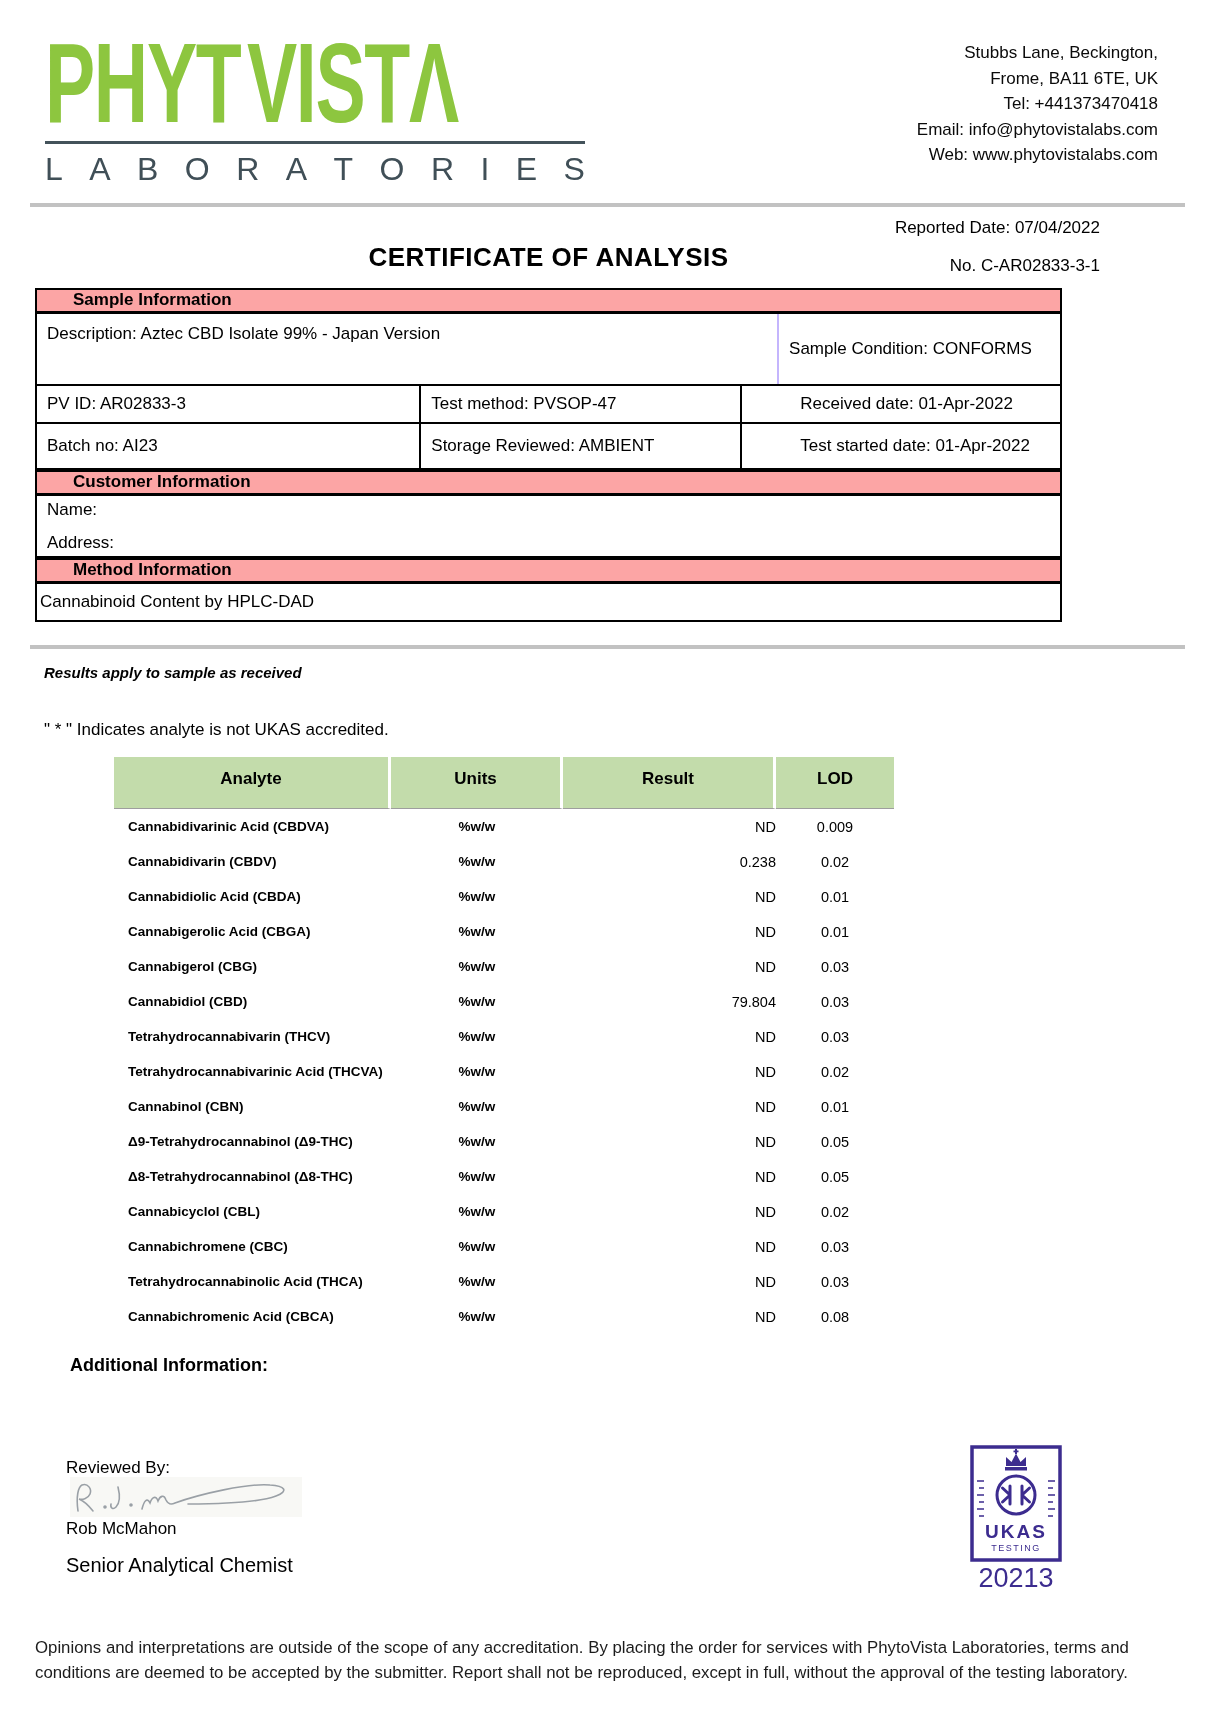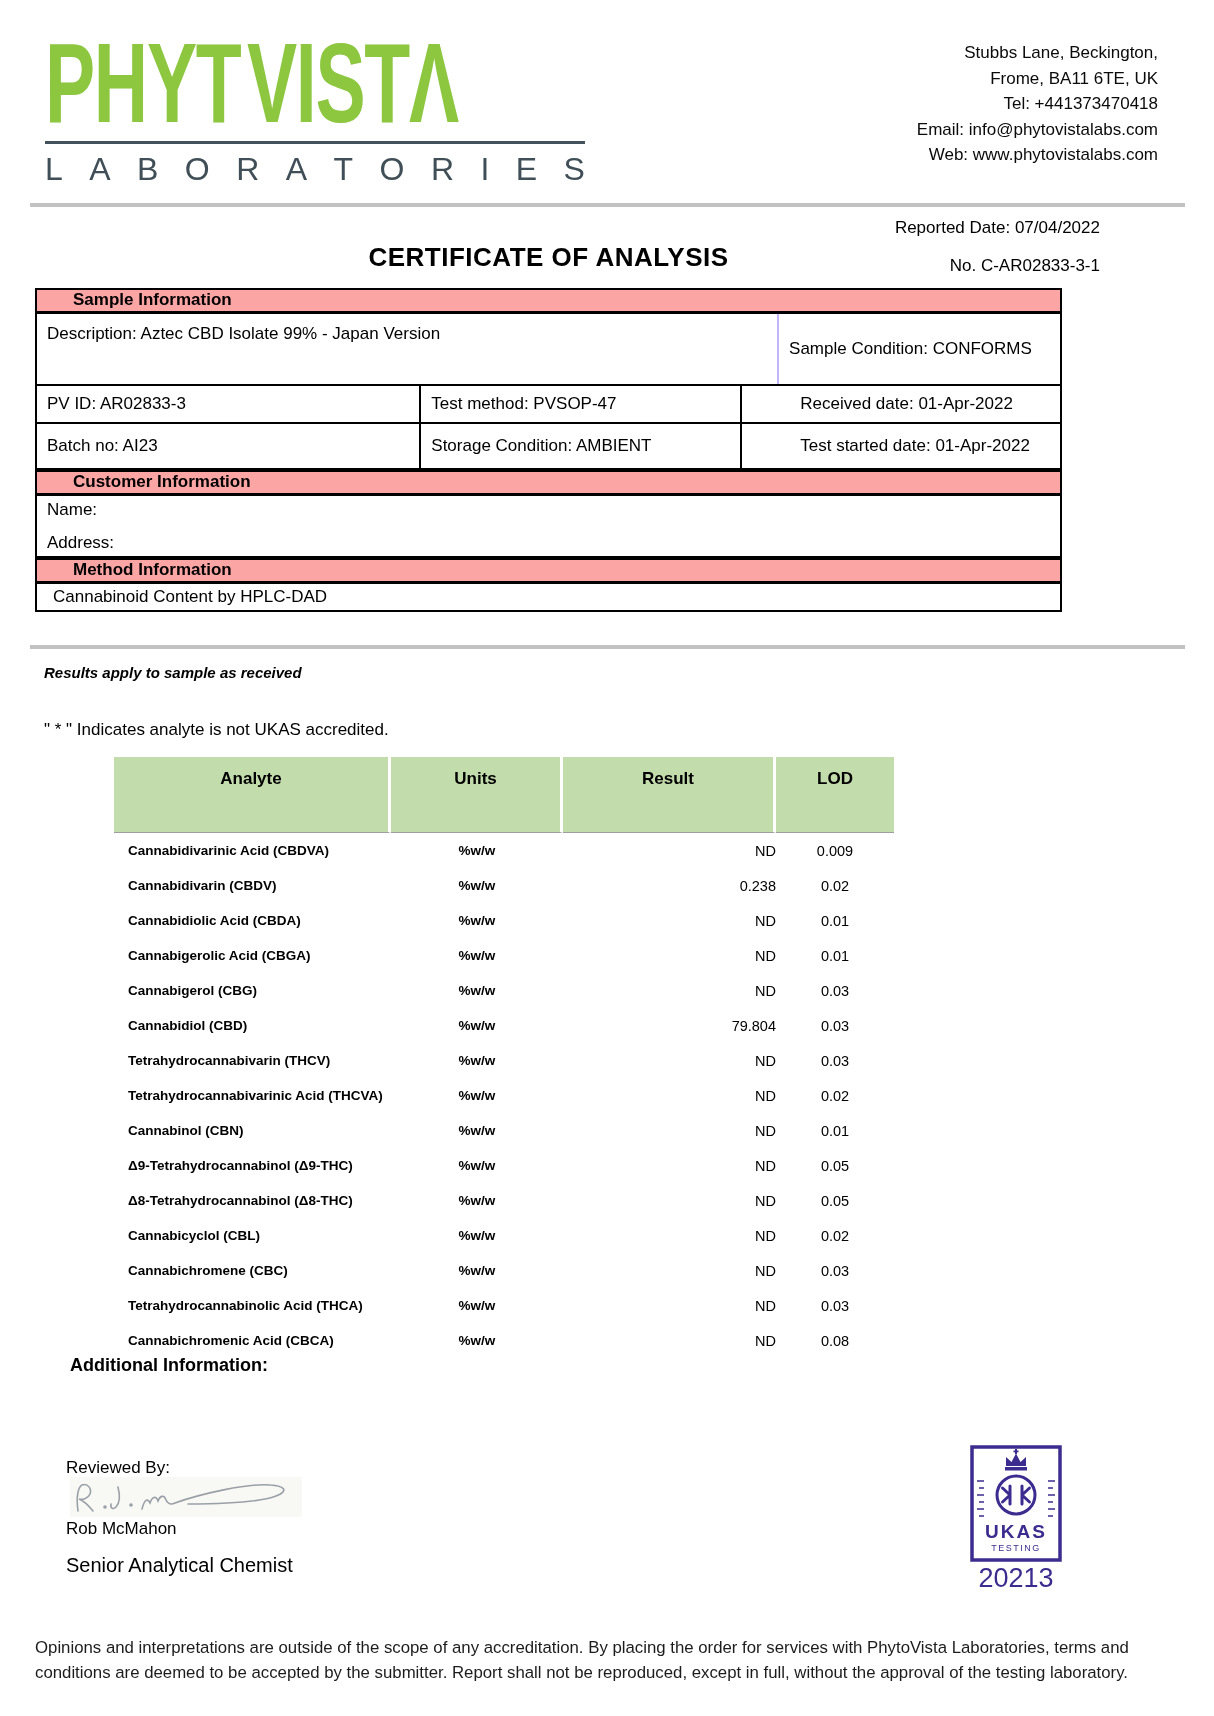--- a/index.html
+++ b/index.html
@@ -33,28 +33,28 @@
   .cell { padding:10px 10px; }
   .desc-cell { width:743px; }
   .cond-cell { width:284px; border-left:2px solid #c4b5fd; display:flex; align-items:center; }
   .r3 { height:38px; }
   .r3b { height:46px; }
   .c1 { width:405px; display:flex; align-items:center; border-right:2px solid #000; }
   .c2 { width:338px; display:flex; align-items:center; border-right:2px solid #000; }
   .c3 { width:284px; display:flex; align-items:center;margin-left:48px; }
   .cust-box { height:62px; border:2px solid #000; border-top:none; padding:4px 10px; }
   .cust-box .line2 { margin-top:13px; }
-  .method-box { height:28px; border:2px solid #000; border-top:none; padding:0 16px; display:flex; align-items:center; }
+  .method-box { height:38px; border:2px solid #000; border-top:none; padding:0 3px; display:flex; align-items:center; }
 
   .results-note { position:absolute; left:44px; top:664px; font-size:15px; font-weight:bold; font-style:italic; }
   .ukas-note { position:absolute; left:44px; top:720px; font-size:17px; }
 
   
   .results-table { position:absolute; left:114px; top:757px; width:780px; }
-  .thead { display:flex; height:76px; }
+  .thead { display:flex; height:52px; }
   .th { background:#c3dcab; font-weight:bold; font-size:17px; text-align:center; padding-top:12px; border-right:3px solid #fff; border-bottom:1px solid #9e9e9e; }
   .th:last-child { border-right:none; }
   .th-analyte { width:277px; }
   .th-units { width:172px; }
   .th-result { width:213px; }
   .th-lod { width:118px; }
   .trow { display:flex; height:35px; align-items:center; }
   .tcell { font-size:13.5px; }
   .c-analyte { width:277px; font-weight:bold; padding-left:14px; }
   .c-units { width:172px; font-weight:bold; text-align:center; }
@@ -130,21 +130,21 @@
       <div class="cell desc-cell">Description: Aztec CBD Isolate 99% - Japan Version</div>
       <div class="cell cond-cell">Sample Condition: CONFORMS</div>
     </div>
     <div class="irow r3">
       <div class="cell c1">PV ID: AR02833-3</div>
       <div class="cell c2">Test method: PVSOP-47</div>
       <div class="cell c3">Received date: 01-Apr-2022</div>
     </div>
     <div class="irow r3b">
       <div class="cell c1">Batch no: AI23</div>
-      <div class="cell c2">Storage Condition: AMBIENT</div>
+      <div class="cell c2">Storage Reviewed: AMBIENT</div>
       <div class="cell c3">Test started date: 01-Apr-2022</div>
     </div>
     <div class="green-bar">Customer Information</div>
     <div class="cust-box">
       <div>Name:</div>
       <div class="line2">Address:</div>
     </div>
     <div class="green-bar">Method Information</div>
     <div class="method-box">Cannabinoid Content by HPLC-DAD</div>
   </div>

